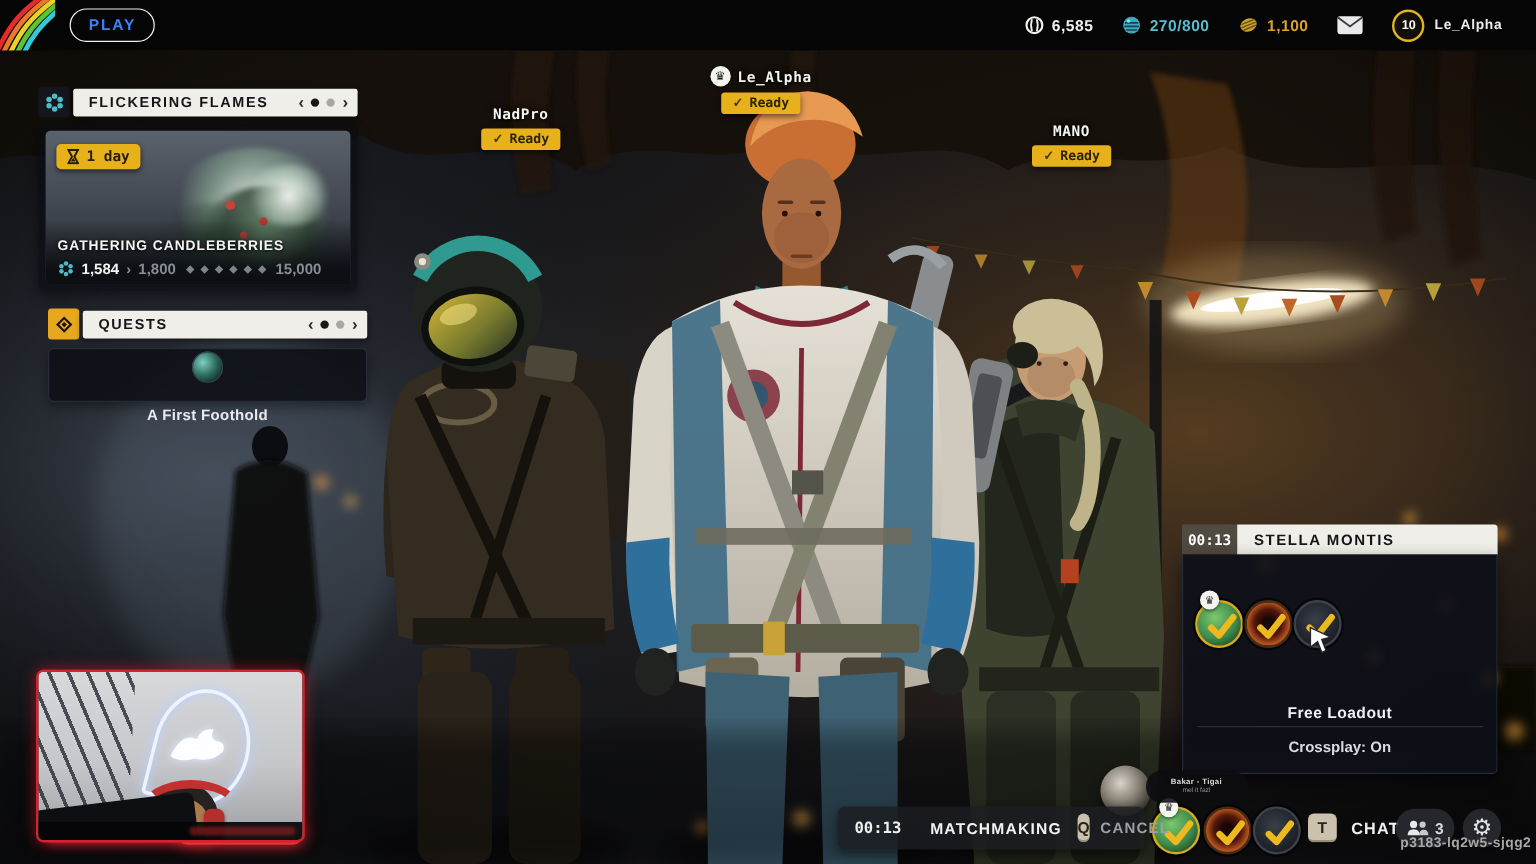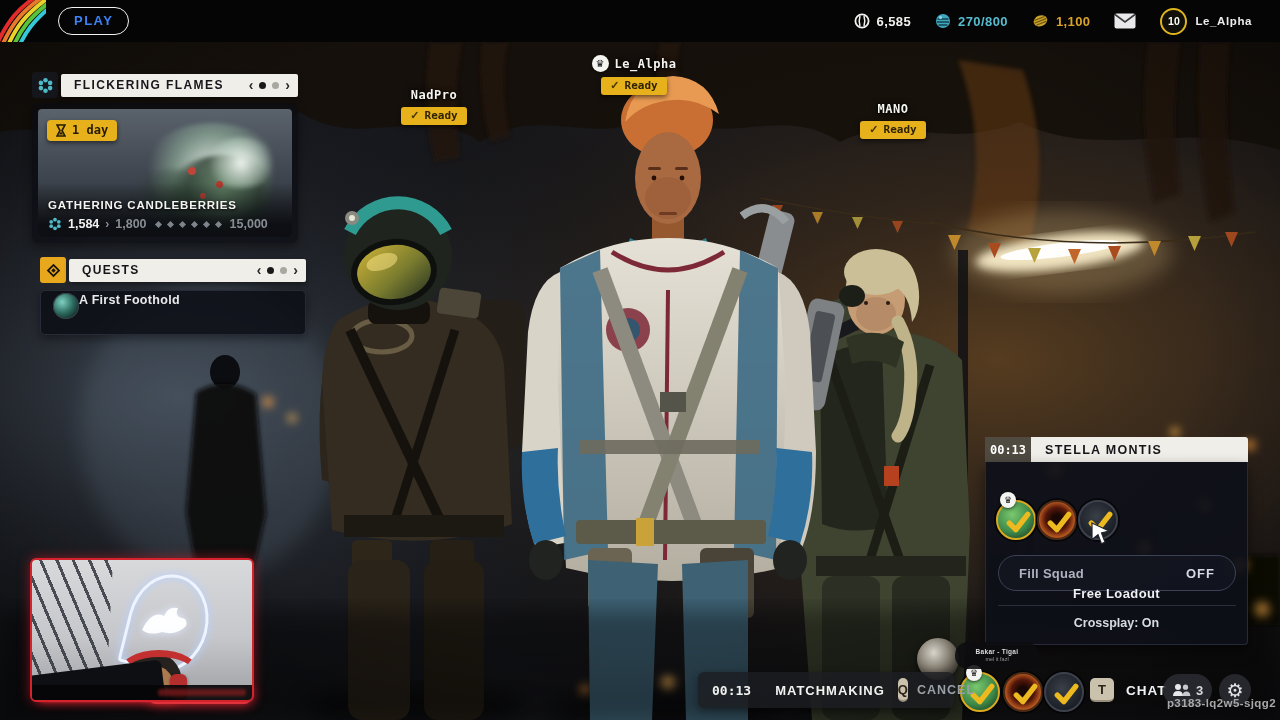--- a/index.html
+++ b/index.html
@@ -54,21 +54,21 @@
   .progress .cv{color:#f2f2f0;font-weight:bold;font-size:12.5px;}
   .progress .caret{color:#8b9097;font-weight:bold;font-size:12px;}
   .progress .nv,.progress .gv{color:#888d94;font-weight:bold;font-size:12.5px;}
   .pips{display:flex;align-items:center;gap:7px;margin:0 3px;}
   .pip{width:5px;height:5px;background:#7e848c;transform:rotate(45deg);}
 
   
   .quests-panel{position:absolute;left:40px;top:257px;width:266px;z-index:20;}
   .quest-list{margin-top:7px;background:rgba(13,15,22,.88);border:1px solid #272b38;border-radius:5px;
               padding:2px 0;box-shadow:0 4px 10px rgba(0,0,0,.4);}
-  .quest-row{display:flex;gap:0;height:39px;padding:0 12px;cursor:pointer;}
+  .quest-row{display:flex;align-items:center;gap:20px;height:39px;padding:0 12px;cursor:pointer;flex-direction:column;}
   .quest-row + .quest-row{border-top:1px solid #232633;}
   .q-ico{width:26px;height:26px;border-radius:50%;flex:0 0 auto;box-shadow:0 0 0 1px #3a3f4c inset;}
   .q-ico.q1{background:radial-gradient(circle at 35% 35%,#7fd0c0,#2e6e62 45%,#14332c 75%,#0b1512);}
   .q-ico.q2{background:radial-gradient(circle at 40% 40%,#e08a4a,#8a3a1c 45%,#3a140c 78%,#140806);}
   .q-name{color:#e9eaee;font-weight:600;font-size:12.5px;letter-spacing:.3px;}
 
   
   .plate{position:absolute;z-index:15;display:flex;flex-direction:column;align-items:center;}
   .plate .nm-row{display:flex;align-items:center;gap:6px;}
   .plate .nm{font-family:"DejaVu Sans Mono",monospace;font-weight:bold;font-size:12px;color:#f4f4f1;
@@ -588,24 +588,20 @@
         </svg>
       </div>
       <div class="avatar av-dark" style="left:92px;top:38px;">
         <svg class="check" width="26" height="26" viewBox="0 0 24 24">
           <path d="M4 13 l6 6 L21 5" stroke="#ecb91f" stroke-width="5" fill="none" stroke-linecap="round" stroke-linejoin="round"></path>
         </svg>
       </div>
       <svg class="cursor-icon" style="left:104px;top:60px;" width="22" height="23" viewBox="0 0 22 23">
         <path d="M2,1 L19,9 L11.5,11 L15,20 L11.5,21.8 L8,12.8 L2,17.5 Z" fill="#ffffff" stroke="#20242c" stroke-width="1.2"></path>
       </svg>
-      <div class="fill-pill">
-        <span class="fl">Fill Squad</span>
-        <span class="fs">OFF</span>
-      </div>
       <div class="mp-div" style="top:143px;"></div>
       <div class="mp-line loadout">Free Loadout</div>
 
       <div class="mp-line crossplay">Crossplay: On</div>
     </div>
   </section>
 
   <div class="mm-pill">
     <span class="t mono">00:13</span>
     <span class="sep"></span>

